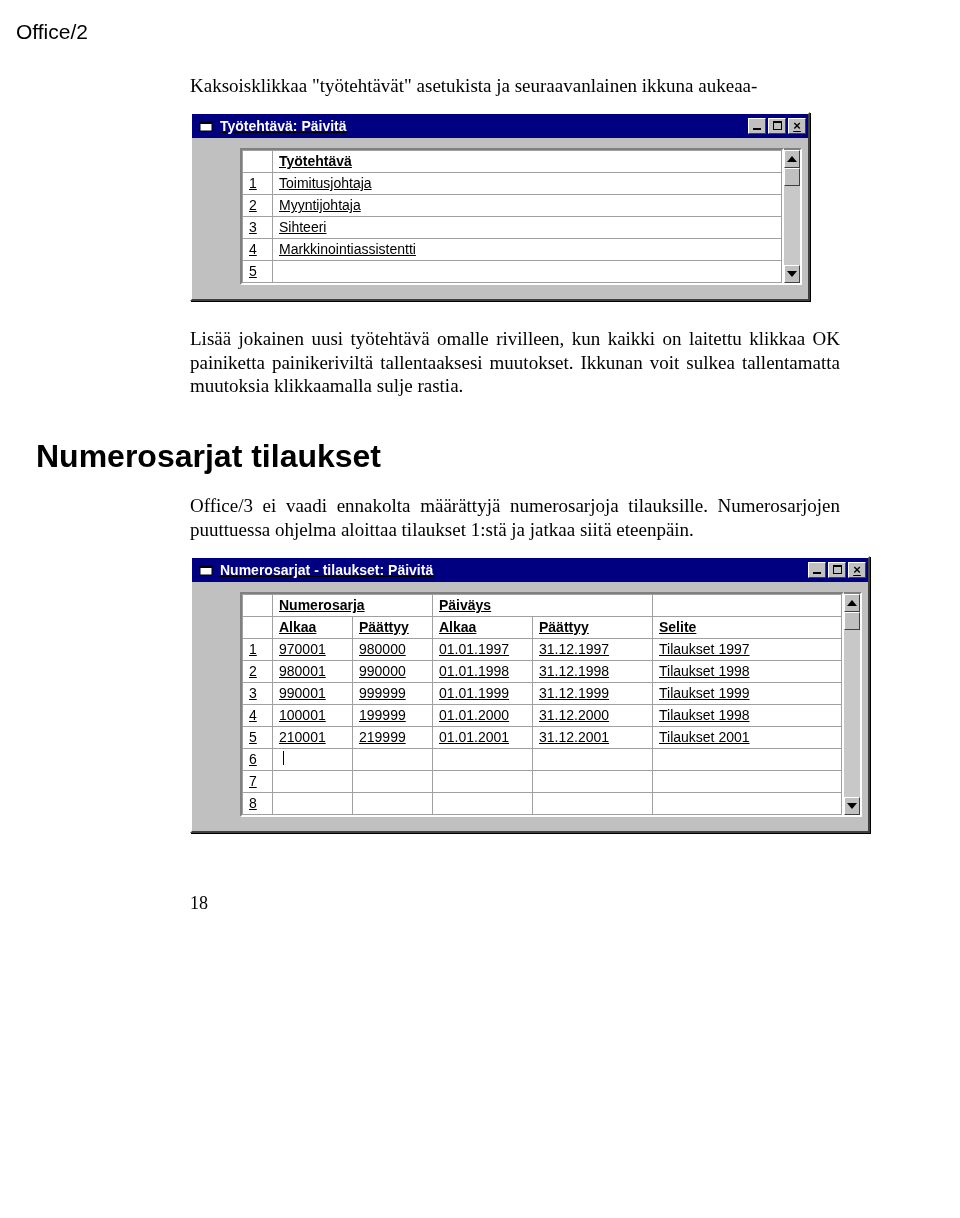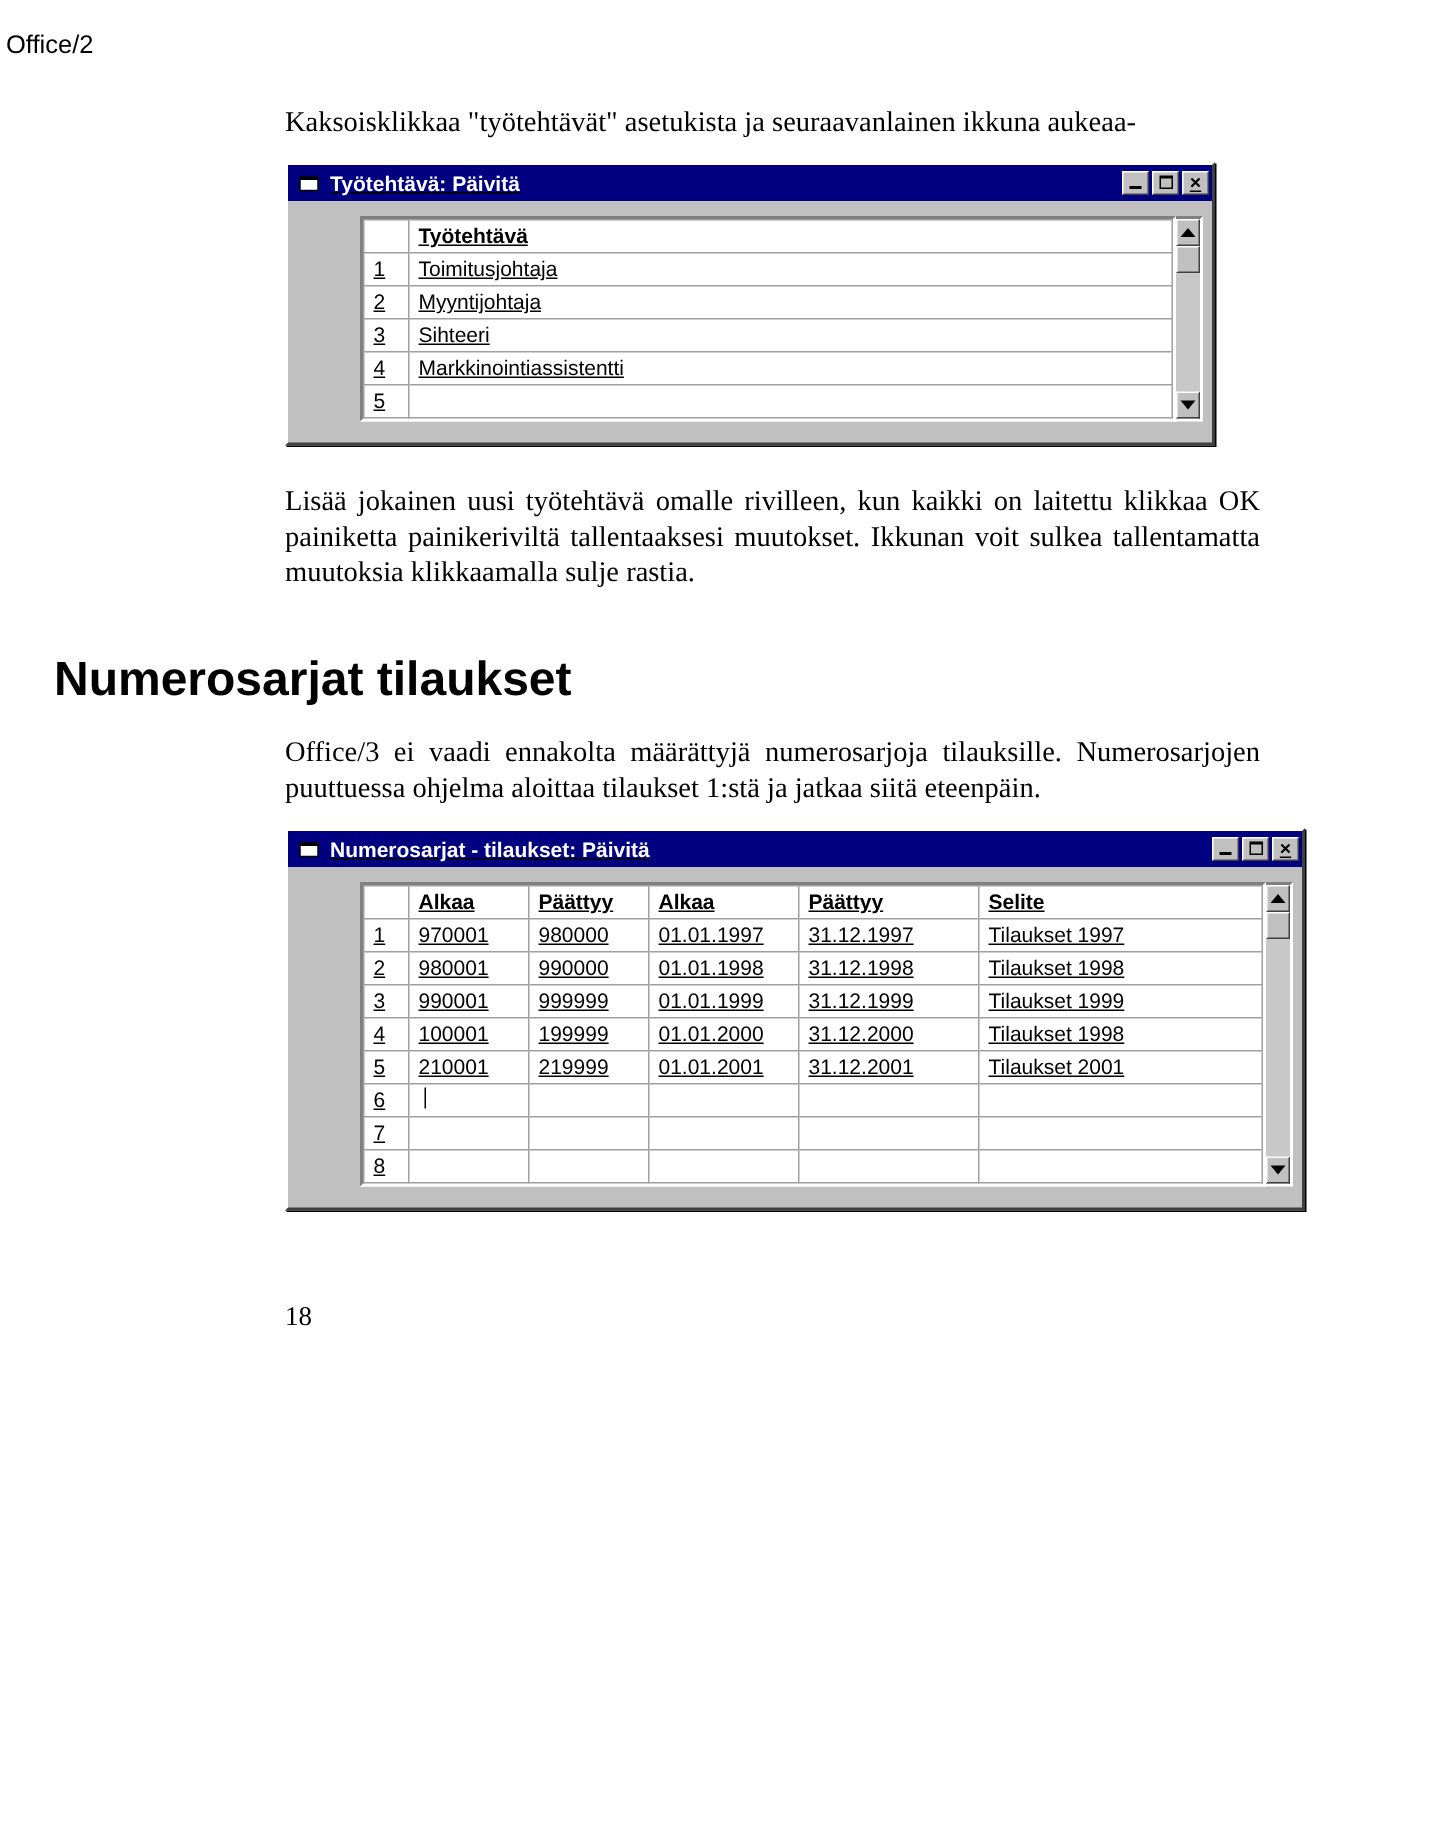--- a/index.html
+++ b/index.html
@@ -11,22 +11,22 @@
     color: #000;
     width: 960px;
   }
   .page {
     width: 960px;
     padding: 20px 90px 40px 0;
     position: relative;
   }
   .header-tag {
     font-family: Arial, Helvetica, sans-serif;
-    font-size: 17px;
-    margin: 0 0 30px 4px;
+    font-size: 21px;
+    margin: 0 0 30px 16px;
   }
   .body-text {
     margin-left: 190px;
     margin-right: 30px;
     font-size: 19px;
     text-align: justify;
     line-height: 1.25;
     margin-bottom: 12px;
   }
   .section-heading {
@@ -281,20 +281,26 @@
         <span class="win-btn">
             <span class="close-glyph">×</span>
           </span>
       </span>
     </div>
     <div class="grid-wrap">
       <div class="grid-area">
         <div class="grid">
           <table class="data">
             <thead>
+              <tr class="group-row">
+                <th class="rownum"></th>
+                <th colspan="2">Numerosarja</th>
+                <th colspan="2">Päiväys</th>
+                <th></th>
+              </tr>
               <tr class="sub-row">
                 <th class="rownum"></th>
                 <th class="w-alkaa1">Alkaa</th>
                 <th class="w-paattyy1">Päättyy</th>
                 <th class="w-alkaa2">Alkaa</th>
                 <th class="w-paattyy2">Päättyy</th>
                 <th class="w-selite">Selite</th>
               </tr>
             </thead>
             <tbody>

